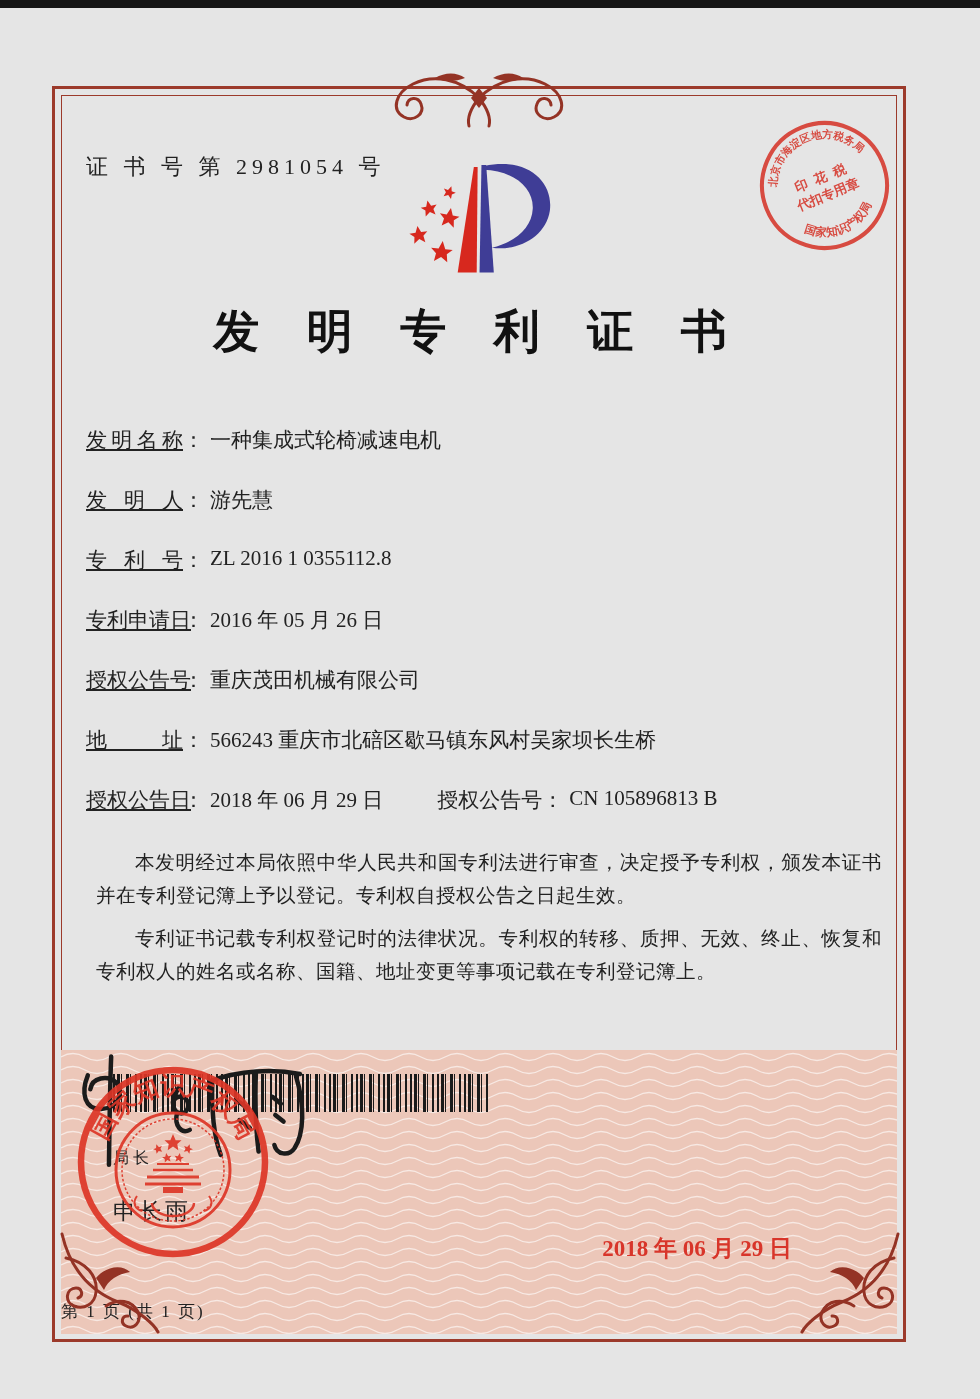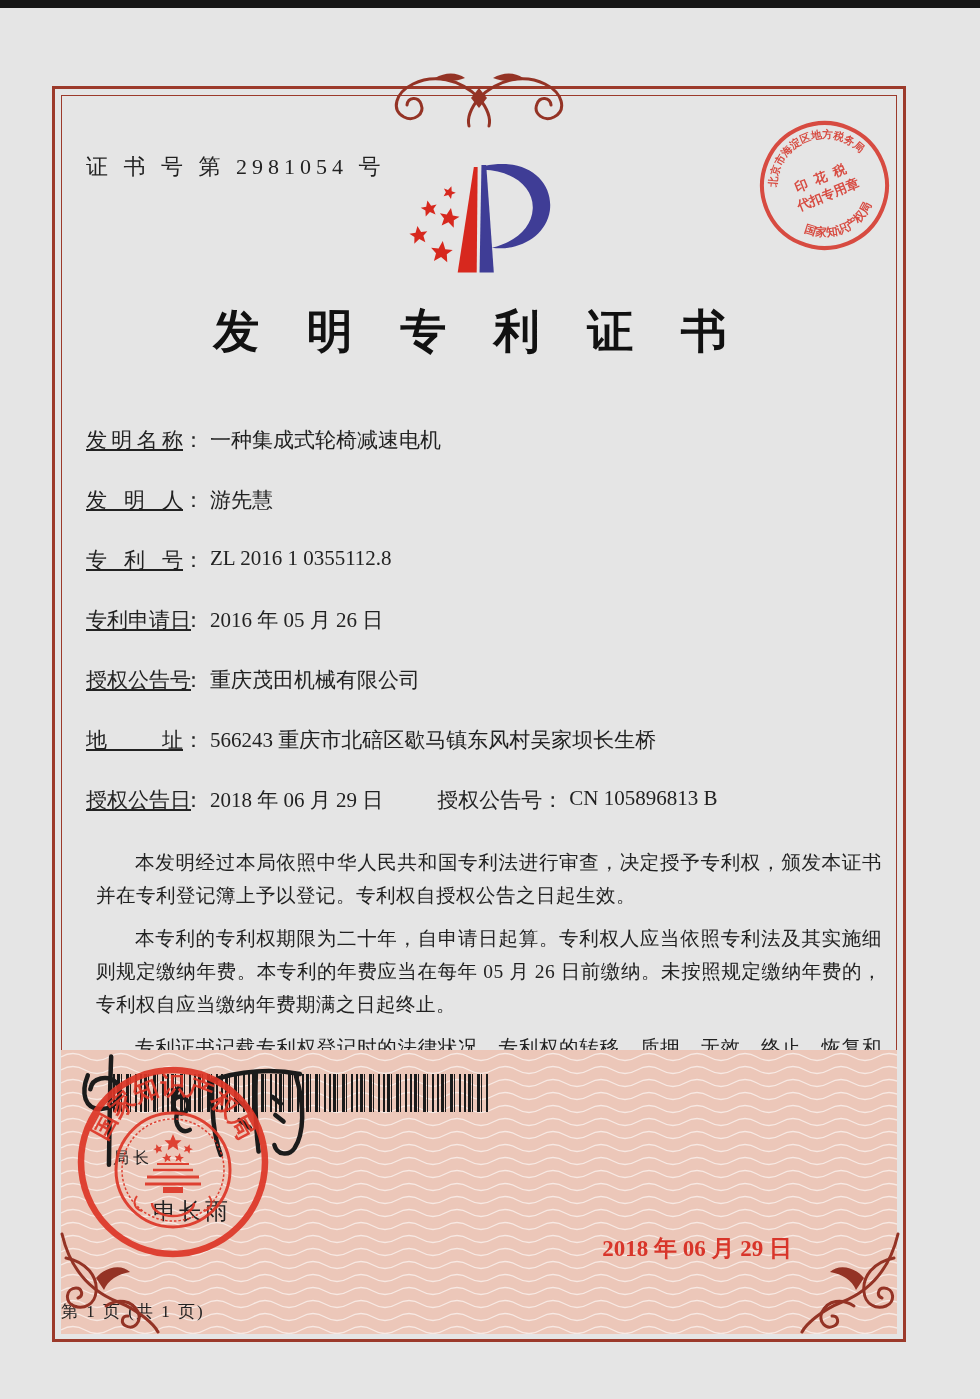--- a/index.html
+++ b/index.html
@@ -29,21 +29,21 @@
   .paras p{margin:10px;text-indent:2em;}
   .band{position:absolute;left:61px;top:1050px;width:836px;height:284px;
     background:#ecc7b9;}
   .band svg{position:absolute;left:0;top:0;}
   .barcode{position:absolute;left:52px;top:24px;width:378px;height:38px;
     background:repeating-linear-gradient(90deg,
       #1a1a1a 0 2px,transparent 2px 4px,#1a1a1a 4px 7px,transparent 7px 8px,
       #1a1a1a 8px 9px,transparent 9px 13px,#1a1a1a 13px 16px,transparent 16px 17px,
       #1a1a1a 17px 18px,transparent 18px 22px,#1a1a1a 22px 24px,transparent 24px 27px);}
   .signer-title{position:absolute;left:52px;top:98px;font-size:16px;letter-spacing:4px;}
-  .signer-name{position:absolute;left:52px;top:146px;font-size:23px;letter-spacing:3px;margin-left:40px;}
+  .signer-name{position:absolute;left:52px;top:146px;font-size:23px;letter-spacing:3px;}
   .signature{position:absolute;left:197px;top:68px;transform:rotate(-2deg);}
   .seal{position:absolute;left:510px;top:8px;opacity:.92;}
   .seal-date{position:absolute;left:536px;top:183px;width:200px;text-align:center;
     color:#d8352a;font-size:23px;font-weight:bold;white-space:nowrap;}
   .page-footer{position:absolute;left:0;top:250px;width:100%;text-align:left;
     font-size:17px;letter-spacing:2px;}
   .ornament{position:absolute;}
   .orn-top{left:359px;top:64px;}
   .orn-bl{left:56px;top:1228px;transform:scaleX(-1);}
   .orn-br{left:794px;top:1228px;}
@@ -144,21 +144,20 @@
         <span class="fcolon">：</span>
       <span class="fvalue">2018 年 06 月 29 日</span>
       <span class="grant2">授权公告号</span>
         <span class="fcolon">：</span>
       <span class="fvalue">CN 105896813 B</span>
     </div>
   </div>
 
   <div class="paras">
     <p>本发明经过本局依照中华人民共和国专利法进行审查，决定授予专利权，颁发本证书并在专利登记簿上予以登记。专利权自授权公告之日起生效。</p>
-    <p>本专利的专利权期限为二十年，自申请日起算。专利权人应当依照专利法及其实施细则规定缴纳年费。本专利的年费应当在每年 05 月 26 日前缴纳。未按照规定缴纳年费的，专利权自应当缴纳年费期满之日起终止。</p>
     <p>专利证书记载专利权登记时的法律状况。专利权的转移、质押、无效、终止、恢复和专利权人的姓名或名称、国籍、地址变更等事项记载在专利登记簿上。</p>
   </div>
 
   <div class="band">
     <svg width="836" height="284" viewBox="0 0 836 284">
       <defs>
         <path id="wv" d="M0 7 q12 -7 24 0 t24 0 t24 0 t24 0 t24 0 t24 0 t24 0 t24 0 t24 0 t24 0 t24 0 t24 0 t24 0 t24 0 t24 0 t24 0 t24 0 t24 0 t24 0 t24 0 t24 0 t24 0 t24 0 t24 0 t24 0 t24 0 t24 0 t24 0 t24 0 t24 0 t24 0 t24 0 t24 0 t24 0 t24 0" fill="none" stroke="rgba(255,255,255,0.6)" stroke-width="1.3"></path>
       </defs>
       <use href="#wv" y="0"></use>
         <use href="#wv" y="13"></use>

